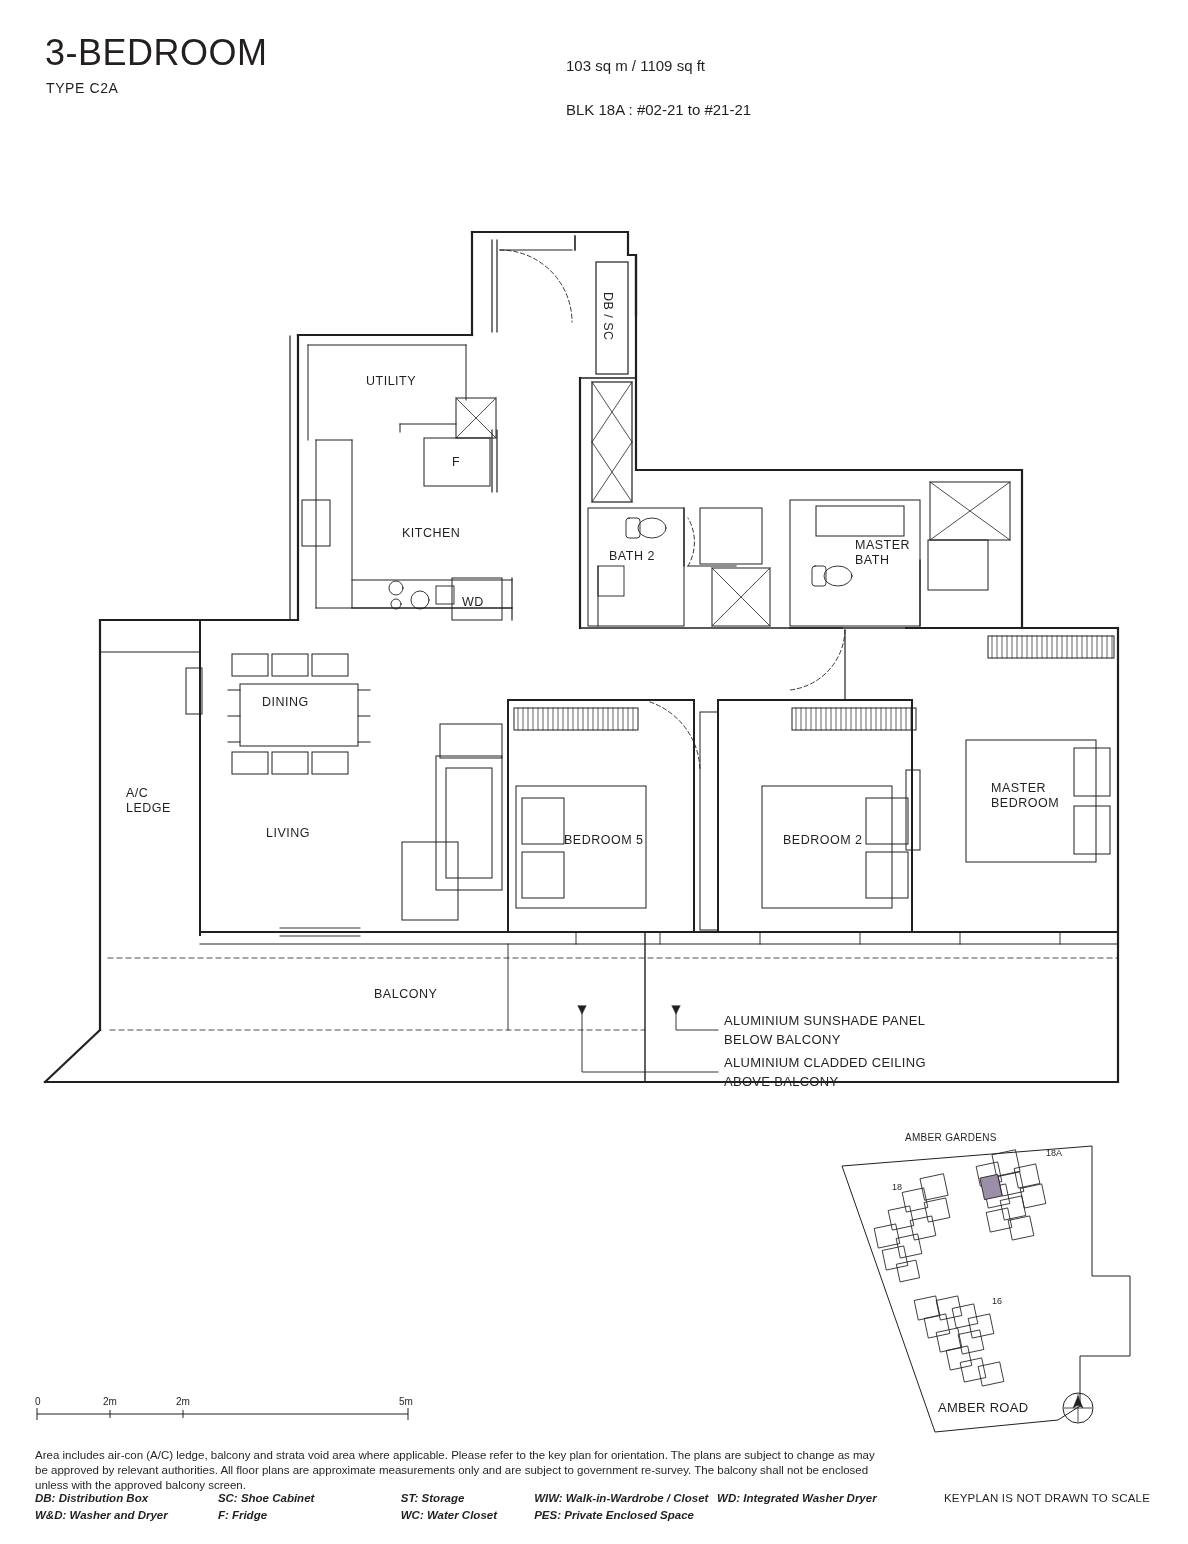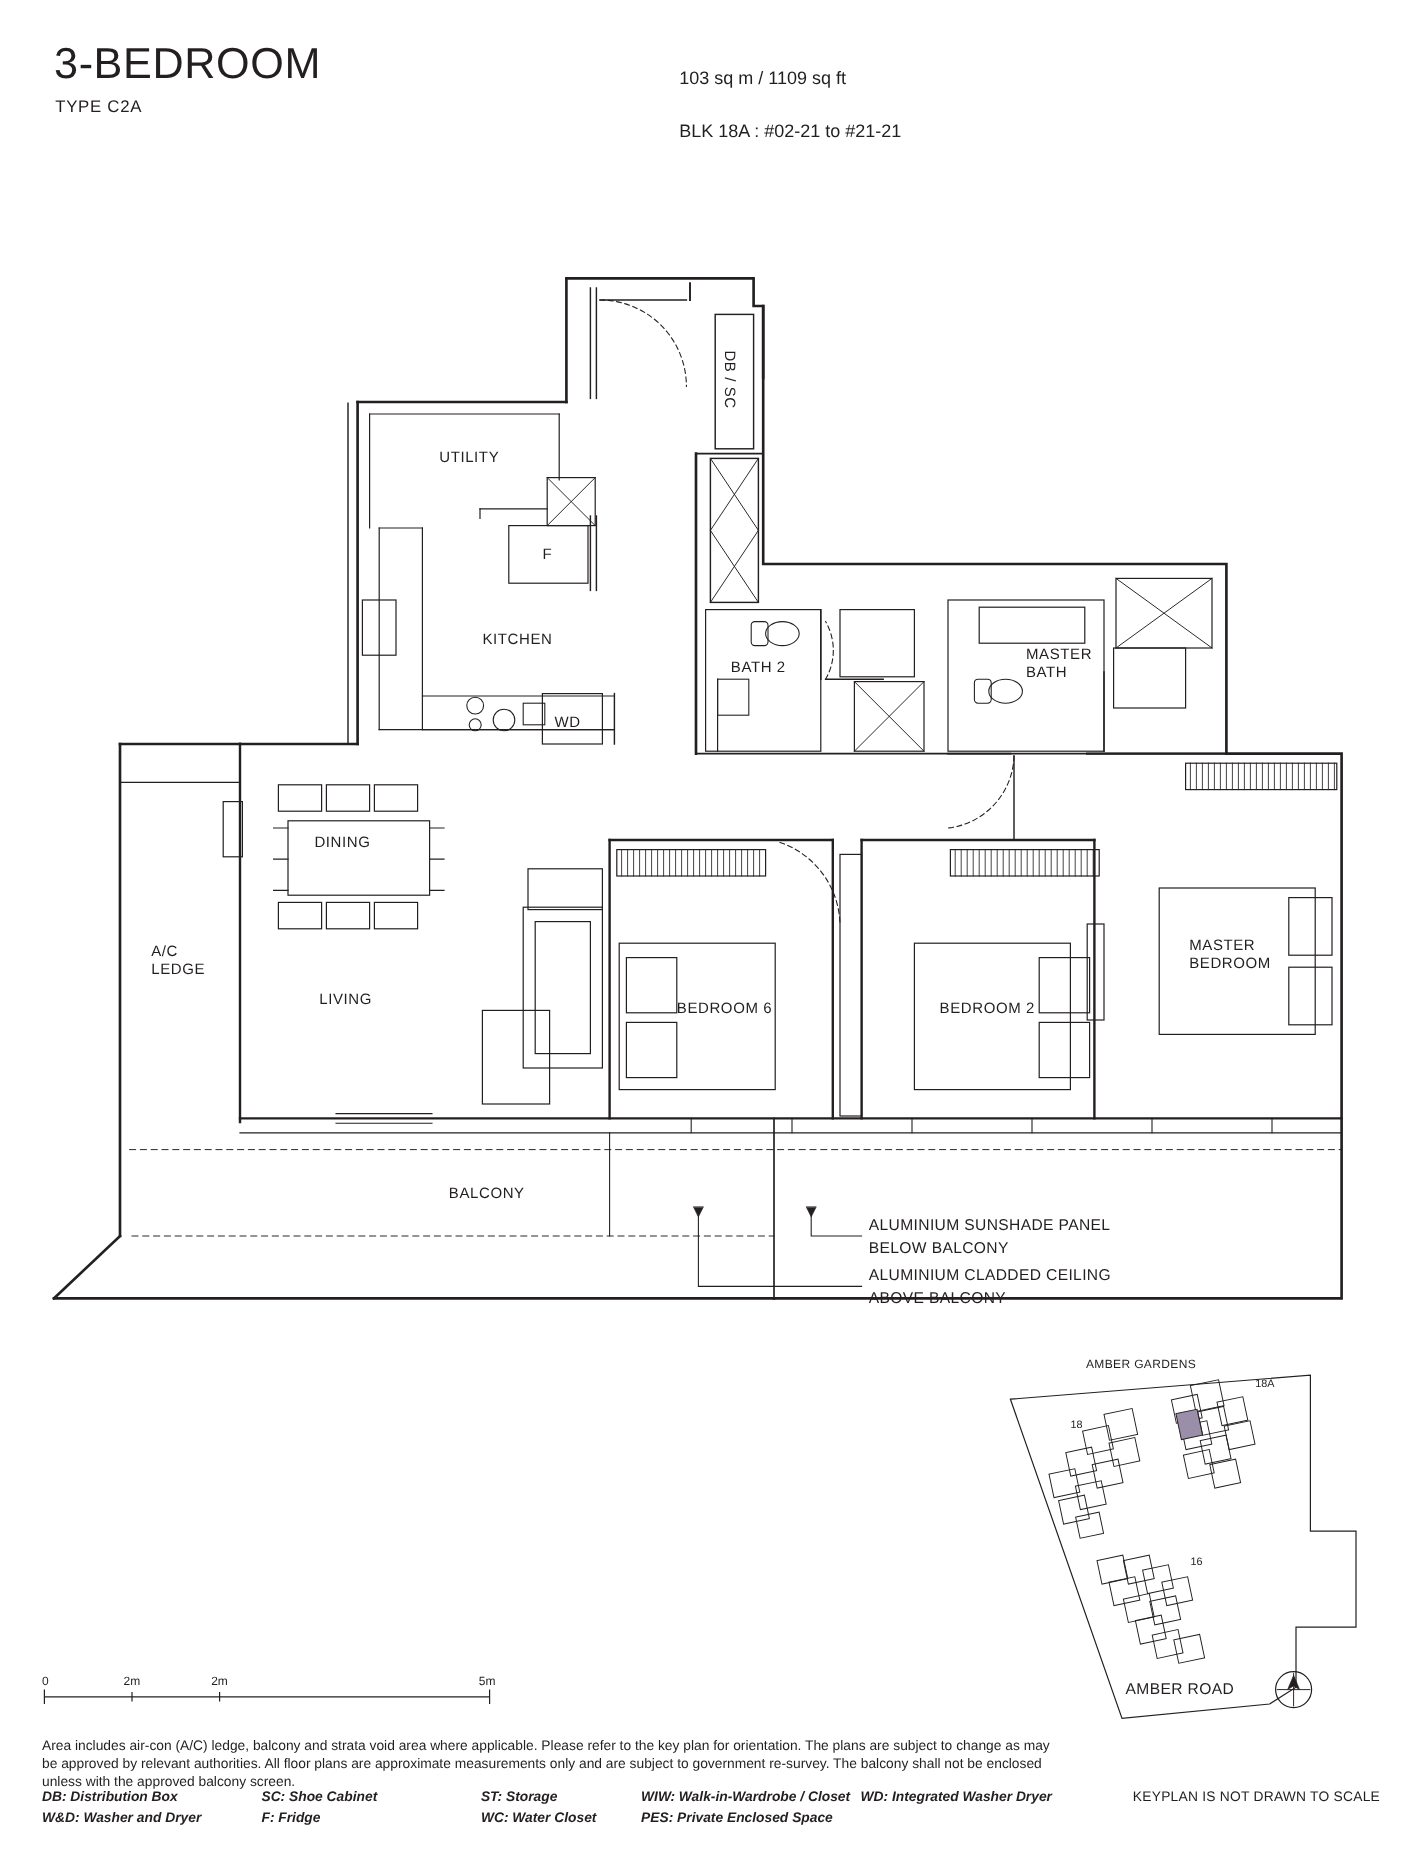--- a/index.html
+++ b/index.html
@@ -217,21 +217,21 @@
   <div class="lbl" style="left:452px;top:455px;">F</div>
   <div class="lbl" style="left:462px;top:595px;">WD</div>
   <div class="lbl" style="left:600px;top:292px;writing-mode:vertical-rl;text-orientation:mixed;">DB / SC</div>
   <div class="lbl" style="left:609px;top:549px;">BATH 2</div>
   <div class="lbl" style="left:855px;top:538px;">MASTER
 BATH</div>
   <div class="lbl" style="left:126px;top:786px;">A/C
 LEDGE</div>
   <div class="lbl" style="left:262px;top:695px;">DINING</div>
   <div class="lbl" style="left:266px;top:826px;">LIVING</div>
-  <div class="lbl" style="left:564px;top:833px;">BEDROOM 6</div>
+  <div class="lbl" style="left:564px;top:833px;">BEDROOM 5</div>
   <div class="lbl" style="left:783px;top:833px;">BEDROOM 2</div>
   <div class="lbl" style="left:991px;top:781px;">MASTER
 BEDROOM</div>
   <div class="lbl" style="left:374px;top:987px;">BALCONY</div>
 
   <div class="anno" style="left:724px;top:1011px;">ALUMINIUM SUNSHADE PANEL
 BELOW BALCONY</div>
   <div class="anno" style="left:724px;top:1053px;">ALUMINIUM CLADDED CEILING
 ABOVE BALCONY</div>
 

